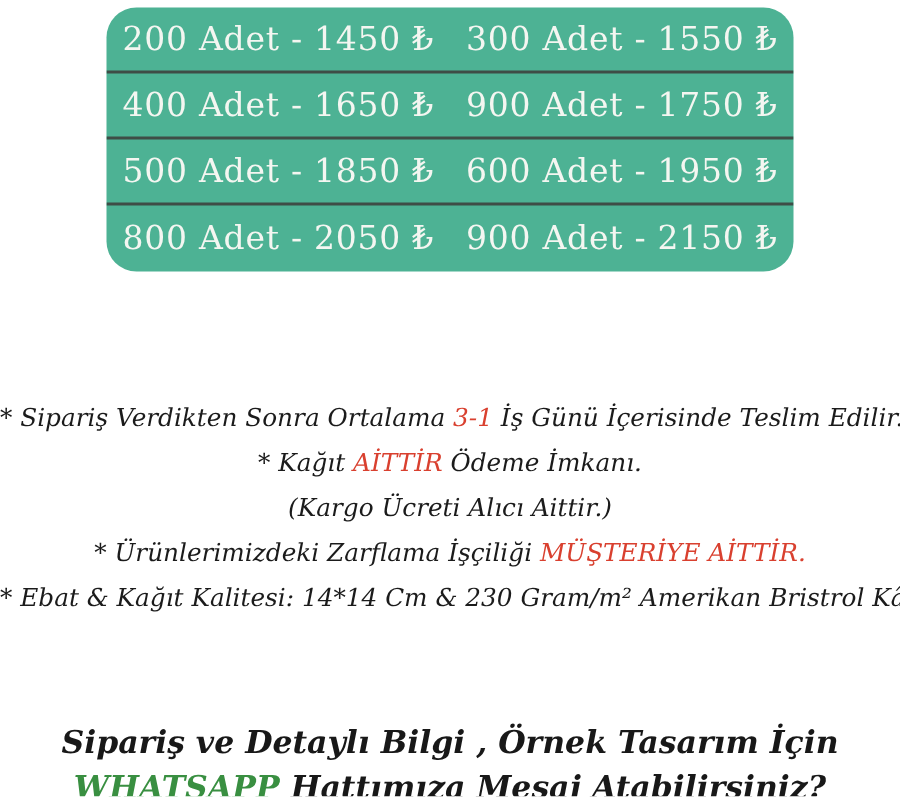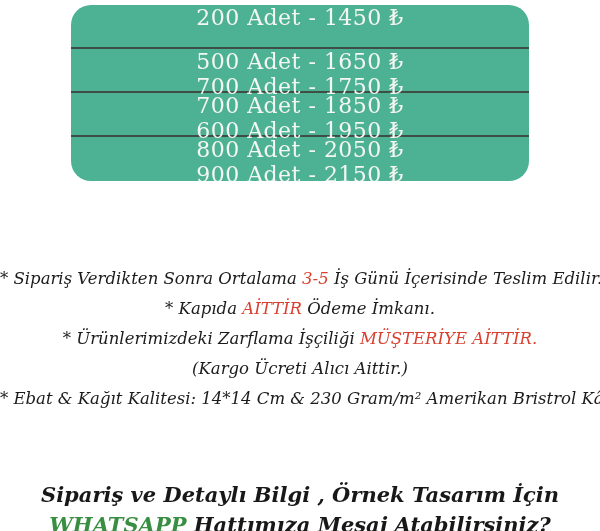--- a/index.html
+++ b/index.html
@@ -23,21 +23,20 @@
     width: 458px;
     border-radius: 20px;
     overflow: hidden;
     background: var(--table-green, #4db294);
   }
   .price-row {
     display: flex;
     height: 42px;
     align-items: center;
     border-bottom: 2px solid var(--divider, #3e4d46);
-    flex-direction: column;
   }
   .price-row:last-child {
     border-bottom: none;
     height: 44px;
   }
   .price-cell {
     flex: 1;
     text-align: center;
     color: #f4f6f1;
     font-size: 22px;
@@ -81,40 +80,41 @@
   }
 </style>
 </head>
 <body>
 
 <div class="page">
 
   <div class="price-table">
     <div class="price-row">
       <div class="price-cell">200 Adet - 1450 ₺</div>
+      <div class="price-cell">300 Adet - 1550 ₺</div>
     </div>
     <div class="price-row">
-      <div class="price-cell">500 Adet - 1650 ₺</div>
-      <div class="price-cell">700 Adet - 1750 ₺</div>
+      <div class="price-cell">400 Adet - 1650 ₺</div>
+      <div class="price-cell">900 Adet - 1750 ₺</div>
     </div>
     <div class="price-row">
-      <div class="price-cell">700 Adet - 1850 ₺</div>
+      <div class="price-cell">500 Adet - 1850 ₺</div>
       <div class="price-cell">600 Adet - 1950 ₺</div>
     </div>
     <div class="price-row">
       <div class="price-cell">800 Adet - 2050 ₺</div>
       <div class="price-cell">900 Adet - 2150 ₺</div>
     </div>
   </div>
 
   <div class="notes">
-    <p class="note"><span>* Sipariş Verdikten Sonra Ortalama </span><span class="red">3-5</span><span> İş Günü İçerisinde Teslim Edilir.</span></p>
-    <p class="note"><span>* Kapıda </span><span class="red">AİTTİR</span><span> Ödeme İmkanı.</span></p>
+    <p class="note"><span>* Sipariş Verdikten Sonra Ortalama </span><span class="red">3-1</span><span> İş Günü İçerisinde Teslim Edilir.</span></p>
+    <p class="note"><span>* Kağıt </span><span class="red">AİTTİR</span><span> Ödeme İmkanı.</span></p>
+    <p class="note">(Kargo Ücreti Alıcı Aittir.)</p>
     <p class="note"><span>* Ürünlerimizdeki Zarflama İşçiliği </span><span class="red">MÜŞTERİYE AİTTİR.</span></p>
-    <p class="note">(Kargo Ücreti Alıcı Aittir.)</p>
     <p class="note">* Ebat &amp; Kağıt Kalitesi: 14*14 Cm &amp; 230 Gram/m² Amerikan Bristrol Kâğıt</p>
   </div>
 
   <div class="footer">
     <p>Sipariş ve Detaylı Bilgi , Örnek Tasarım İçin</p>
     <p><span class="green">WHATSAPP</span><span> Hattımıza Mesaj Atabilirsiniz?</span></p>
   </div>
 
 </div>
 

